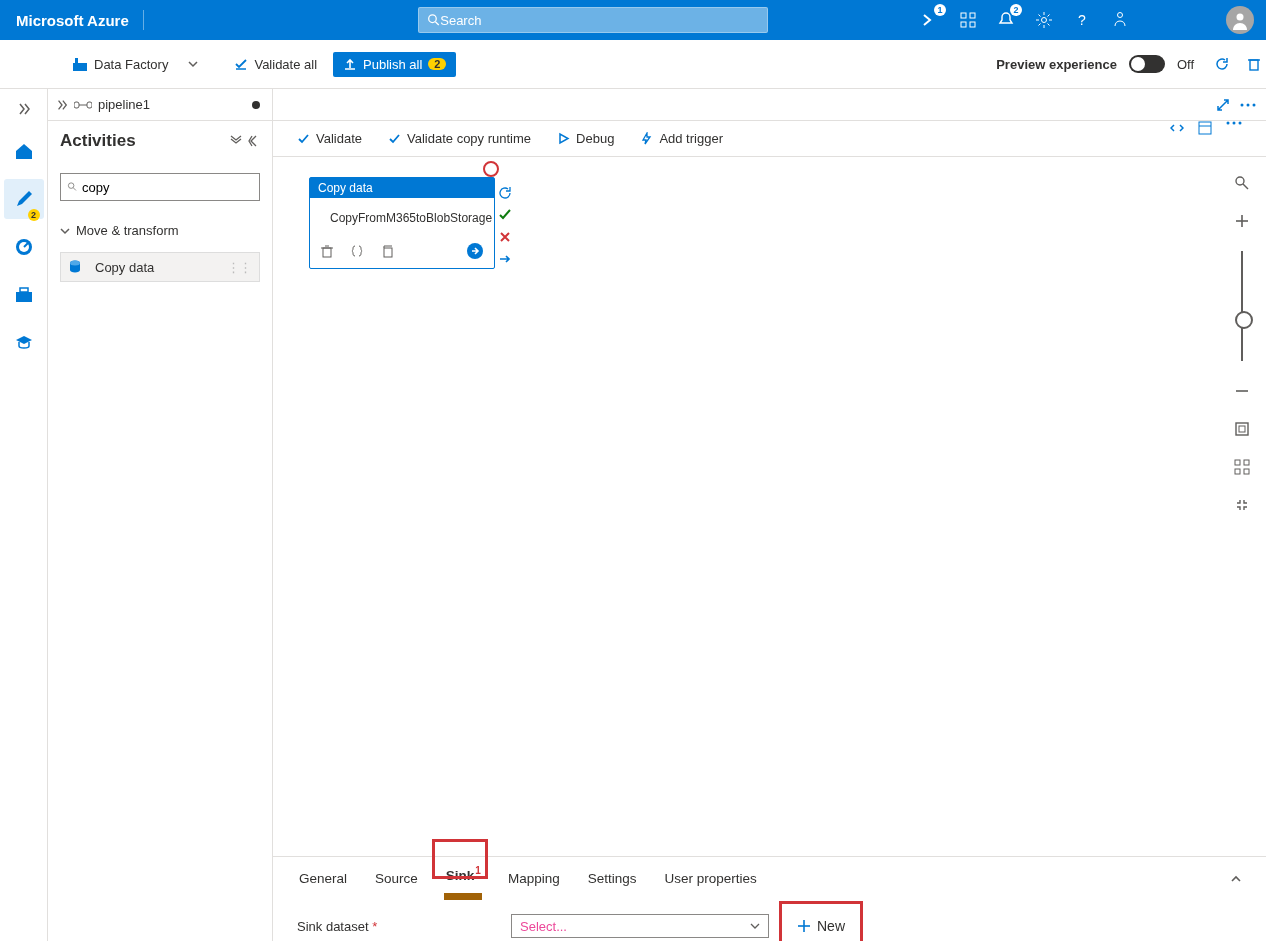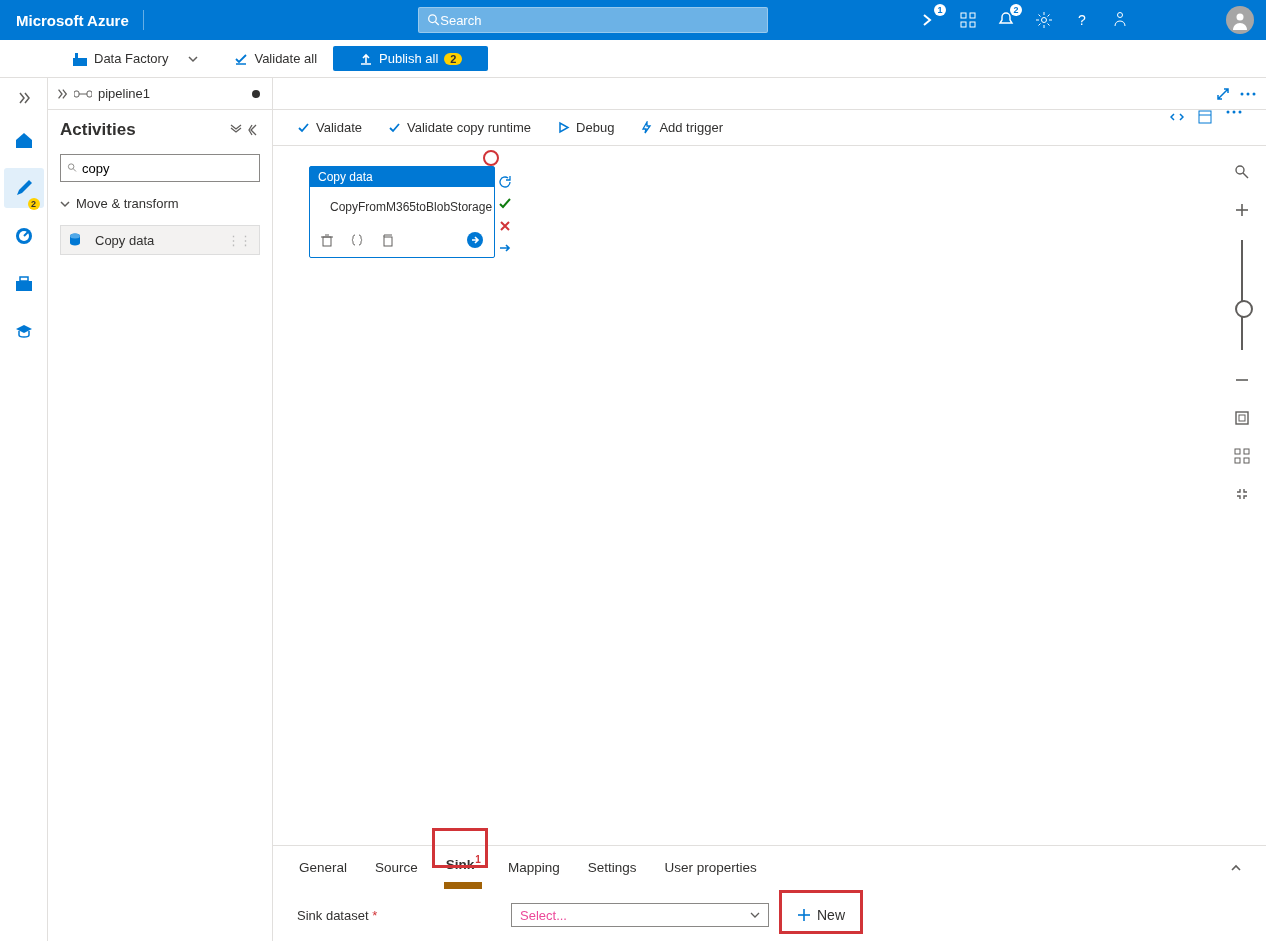--- a/index.html
+++ b/index.html
@@ -7,37 +7,37 @@
 .topbar{height:40px;background:#0078d4;display:flex;align-items:center;color:#fff;padding:0 12px 0 16px}
 .brand{font-size:15px;font-weight:600}
 .vdiv{width:1px;height:20px;background:rgba(255,255,255,.4);margin:0 14px}
 .search{flex:0 0 350px;height:26px;background:#6cb2e6;border-radius:2px;display:flex;align-items:center;padding:0 8px;margin-left:260px;border:1px solid rgba(255,255,255,.3)}
 .search input{background:transparent;border:none;color:#701a75;font-size:13px;width:100%;outline:none}
 .search input::placeholder{color:#fff}
 .top-icons{margin-left:auto;display:flex;align-items:center;gap:18px}
 .top-ico{position:relative;display:flex;align-items:center;justify-content:center;width:20px;height:20px}
 .badge{position:absolute;top:-6px;right:-6px;background:#fff;color:#0078d4;border-radius:8px;font-size:9px;font-weight:600;min-width:12px;height:12px;display:flex;align-items:center;justify-content:center;padding:0 3px}
 .avatar{width:28px;height:28px;border-radius:50%;background:#a6a6a6;display:flex;align-items:center;justify-content:center}
-.toolbar{height:38px;border-bottom:1px solid #e1dfdd;display:flex;align-items:center;padding-left:62px;gap:6px}
+.toolbar{height:49px;border-bottom:1px solid #e1dfdd;display:flex;align-items:center;padding-left:62px;gap:6px}
 .tb-btn{display:flex;align-items:center;gap:6px;padding:4px 10px;font-size:13px;cursor:pointer;border-radius:2px}
-.tb-btn.pub{background:#0078d4;color:#fff;padding:5px 26px}
+.tb-btn.pub{background:#0078d4;color:#fff;padding:5px 10px}
 .pill{background:#ffd100;color:#323130;border-radius:9px;padding:0 6px;font-size:11px;font-weight:600}
 .toggle{width:36px;height:18px;background:#323130;border-radius:9px;position:relative}
 .toggle::after{content:"";position:absolute;left:2px;top:2px;width:14px;height:14px;background:#fff;border-radius:50%}
 .body{display:flex;height:863px}
 .rail{width:48px;border-right:1px solid #e1dfdd;display:flex;flex-direction:column;align-items:center;padding-top:6px;gap:8px}
 .rail-item{width:40px;height:40px;display:flex;align-items:center;justify-content:center;border-radius:3px;position:relative}
 .rail-item.active{background:#e1effa}
 .rail-chev{height:28px}
 .sidebar{width:225px;border-right:1px solid #e1dfdd;display:flex;flex-direction:column}
 .pipeline-tab{height:32px;border-bottom:1px solid #e1dfdd;display:flex;align-items:center;padding:0 8px;gap:6px;font-size:13px}
 .dot{width:8px;height:8px;background:#323130;border-radius:50%;margin-left:auto;margin-right:4px}
 .activities{padding:10px 12px;display:flex;align-items:center;justify-content:space-between}
 .act-title{font-size:17px;font-weight:600}
-.search-box{margin:4px 12px;height:28px;border:1px solid #8a8886;display:flex;align-items:center;padding:0 6px;gap:4px}
+.search-box{margin:12px 12px;height:28px;border:1px solid #8a8886;display:flex;align-items:center;padding:0 6px;gap:4px}
 .search-box input{border:none;outline:none;font-size:13px;width:100%}
 .cat{padding:10px 12px;display:flex;align-items:center;gap:6px;font-size:13px;cursor:pointer}
 .act-item{margin:4px 12px;padding:6px 8px;background:#f3f2f1;border:1px solid #ddd;display:flex;align-items:center;gap:8px;font-size:13px}
 .canvas-wrap{flex:1;display:flex;flex-direction:column}
 .canvas-tabs{height:32px;border-bottom:1px solid #e1dfdd;display:flex;align-items:center;justify-content:flex-end;padding:0 10px;gap:10px}
 .canvas-actions{height:36px;border-bottom:1px solid #e1dfdd;display:flex;padding:0 24px;gap:26px;font-size:13px}
 .ca{display:flex;align-items:center;gap:6px;cursor:pointer}
 .canvas{flex:1;position:relative;background:#fff}
 .node{position:absolute;left:36px;top:20px;width:186px;border:1px solid #0078d4;border-radius:2px;background:#fff}
 .node-hdr{background:#0078d4;color:#fff;font-size:12px;padding:3px 8px}
@@ -141,20 +141,33 @@
       </svg>
     <span>Validate all</span>
   </div>
   <div class="tb-btn pub">
     <svg width="14" height="14" viewBox="0 0 14 14">
         <path d="M7 11V3M4 6l3-3 3 3M2 12h10" fill="none" stroke="#fff" stroke-width="1.6"></path>
       </svg>
     <span>Publish all</span>
     <span class="pill">2</span>
   </div>
+  <div style="margin-left:auto;display:flex;align-items:center;gap:12px">
+    <span style="font-weight:600">Preview experience</span>
+    <div class="toggle"></div>
+    <span>Off</span>
+    <svg width="16" height="16" viewBox="0 0 16 16" style="margin-left:8px">
+        <path d="M13 8a5 5 0 1 1-2-4" fill="none" stroke="#0078d4" stroke-width="1.5"></path>
+        <path d="M13 2v4h-4" fill="none" stroke="#0078d4" stroke-width="1.5"></path>
+      </svg>
+    <svg width="16" height="16" viewBox="0 0 16 16" style="margin-left:4px;margin-right:4px">
+        <rect x="4" y="4" width="8" height="10" fill="none" stroke="#0078d4" stroke-width="1.4"></rect>
+        <line x1="2" y1="4" x2="14" y2="4" stroke="#0078d4" stroke-width="1.4"></line>
+      </svg>
+  </div>
 </div>
 
 <div class="body">
   <div class="rail">
     <div class="rail-item rail-chev">
       <svg width="14" height="14" viewBox="0 0 14 14">
           <path d="M3 2l4 5-4 5M8 2l4 5-4 5" fill="none" stroke="#605e5c" stroke-width="1.5"></path>
         </svg>
     </div>
     <div class="rail-item">

